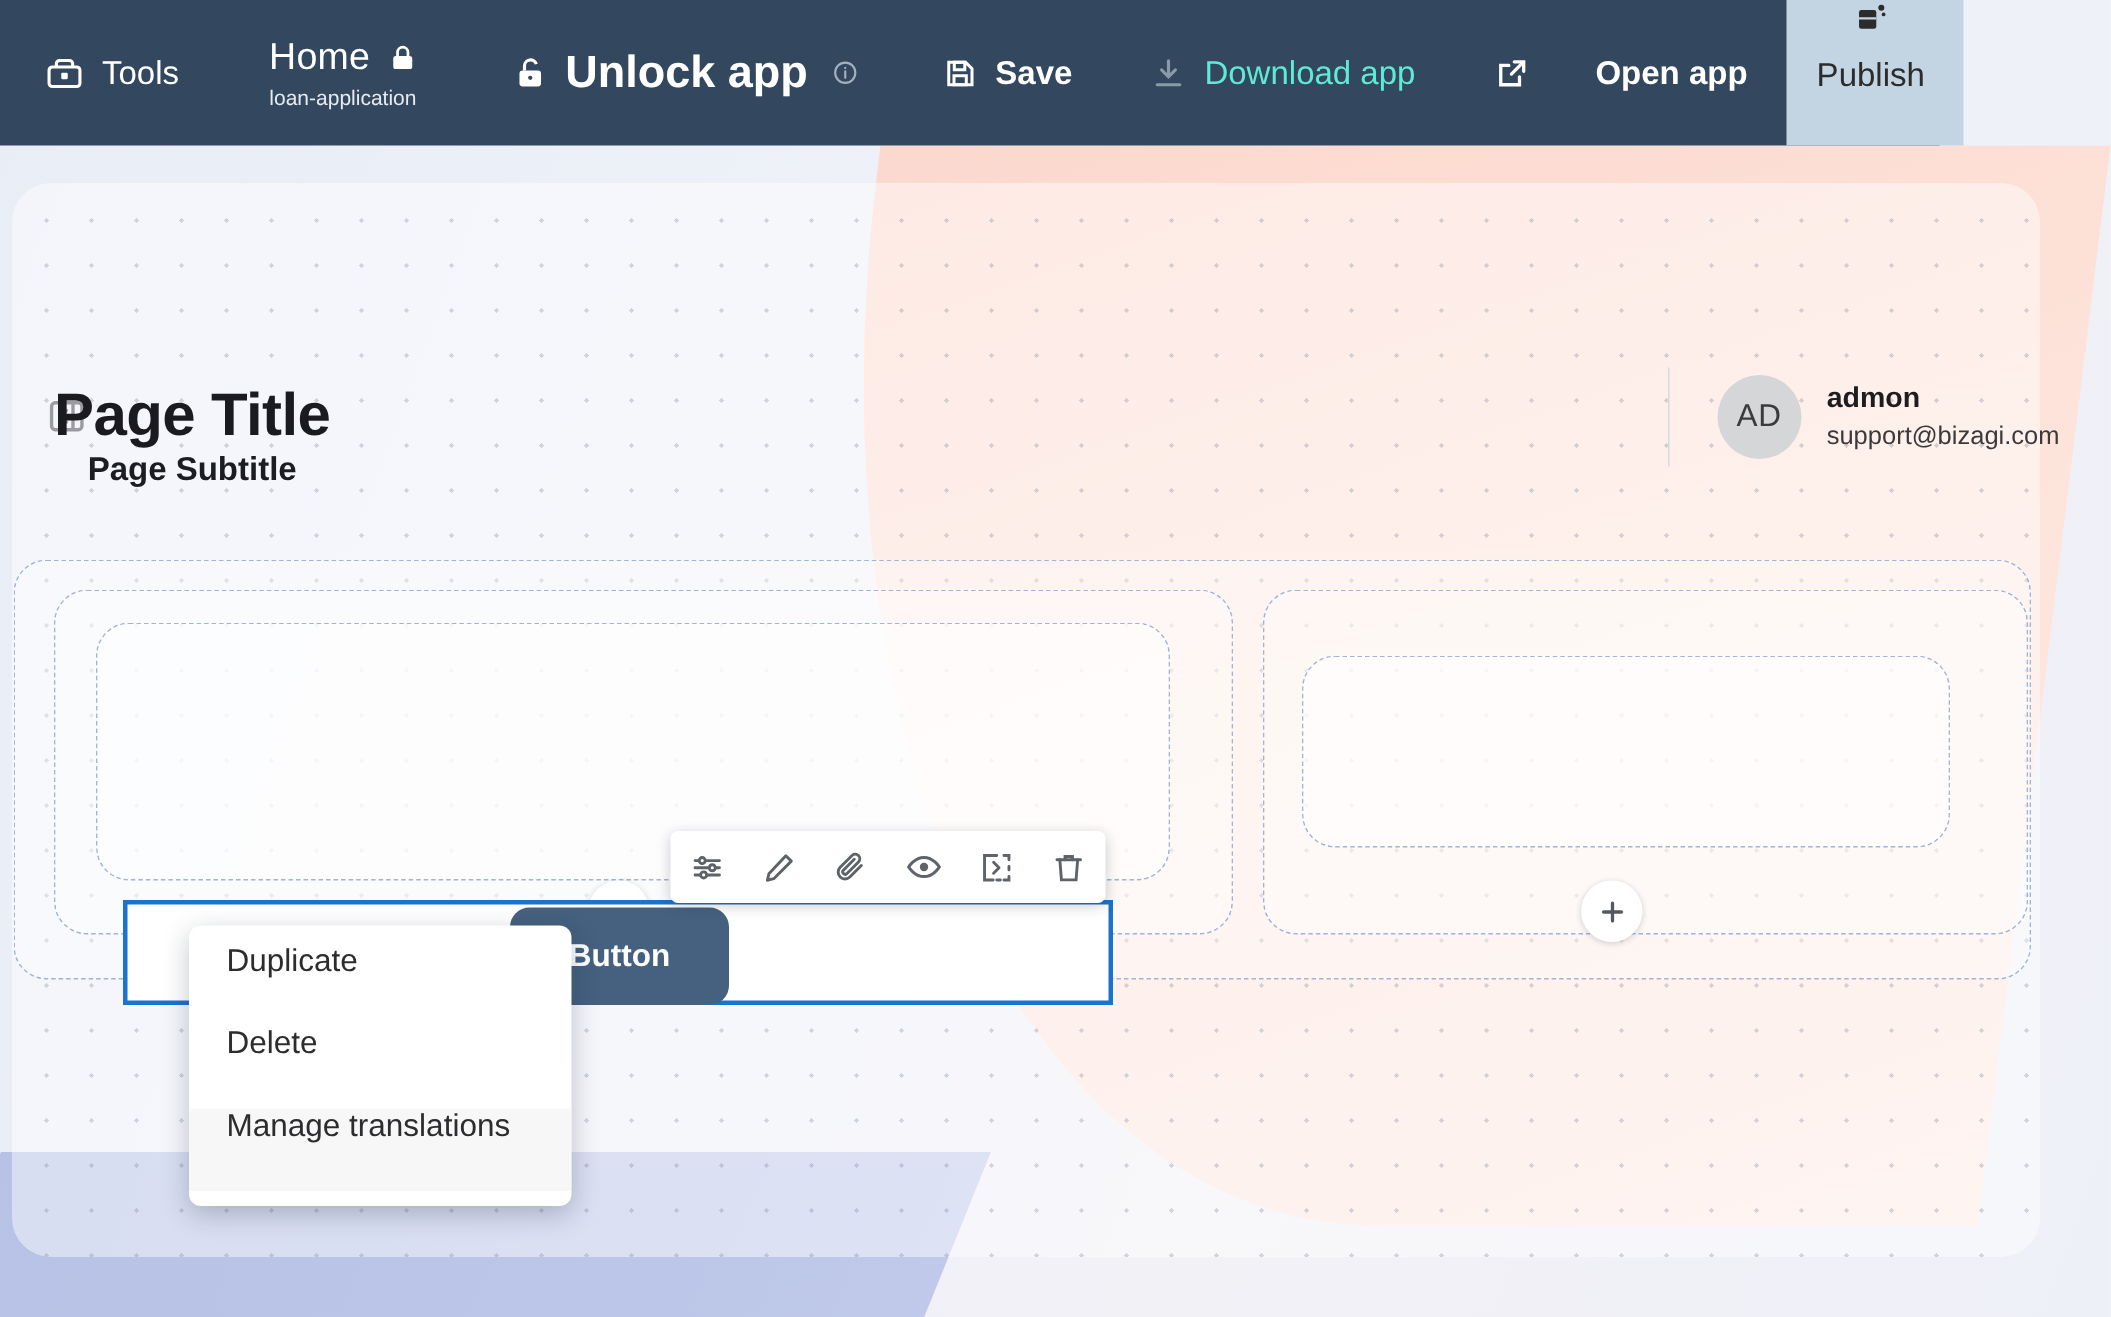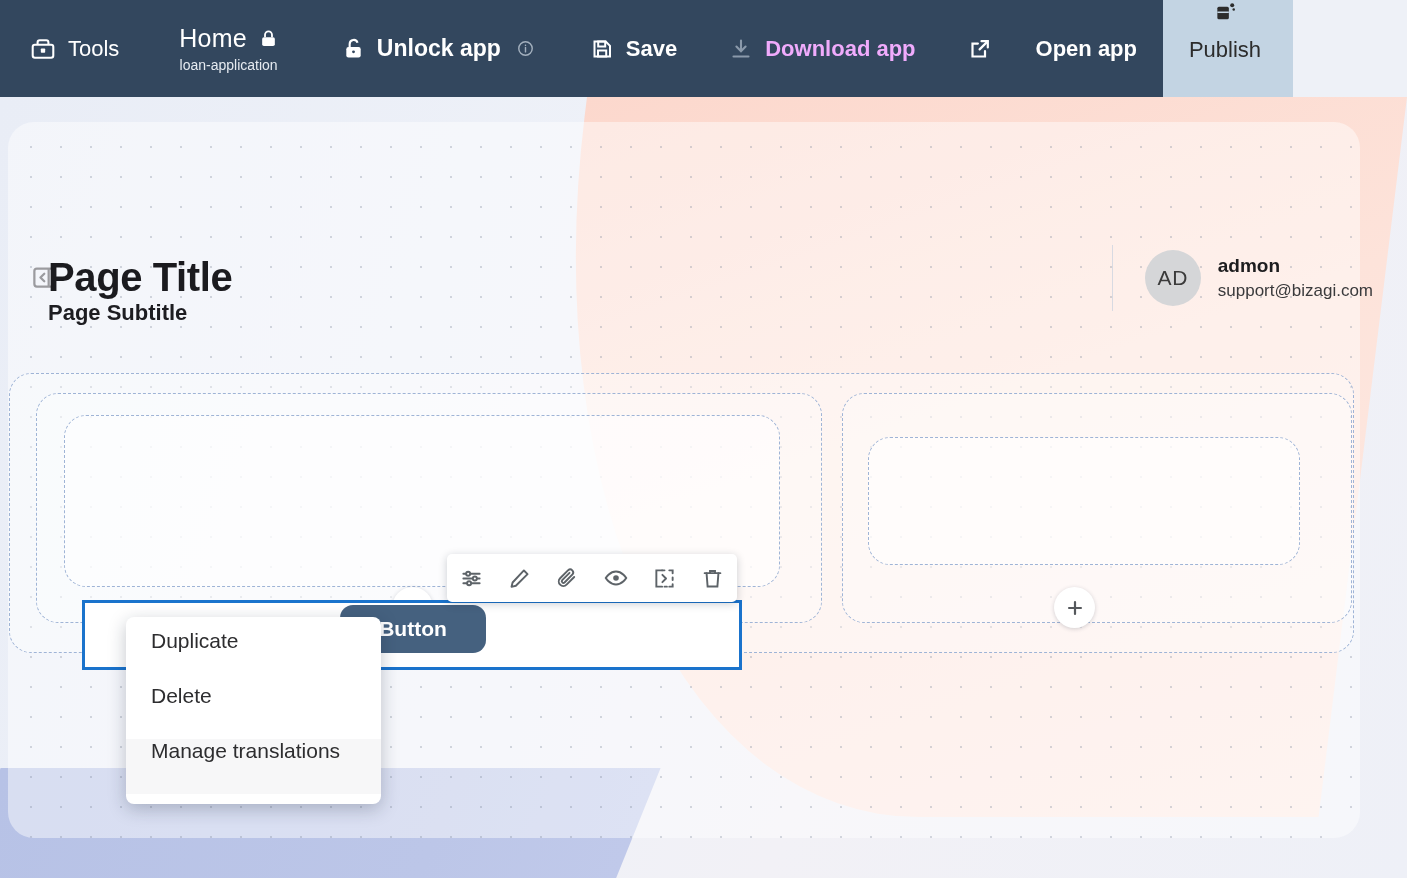--- a/index.html
+++ b/index.html
@@ -21,36 +21,36 @@
   .tb-item {
     display: flex; align-items: center; justify-content: center;
     gap: 12px;
     color: #ffffff;
     font-size: 22px;
     padding: 0 26px;
     cursor: pointer;
     user-select: none;
     white-space: nowrap;
   }
-  .tb-item.disabled { color: #f0abfc; font-weight: bold; }
+  .tb-item.disabled { color: #5eead4; }
   .tb-item .ic { display: flex; align-items: center; }
   .tb-item .ic svg { display: block; }
 
   #tb-tools { width: 152px; justify-content: flex-start; padding-left: 30px; }
 
   #tb-home {
     flex-direction: column; justify-content: center; gap: 0;
     padding: 0 34px; width: 182px;
   }
   #tb-home .home-row { display: flex; align-items: center; gap: 12px; }
   #tb-home .home-title { font-size: 25px; font-weight: 400; letter-spacing: .2px; }
   #tb-home .home-sub { font-size: 14px; color: #e6ebf1; margin-top: 4px; }
 
   #tb-unlock { padding: 0 30px; }
-  #tb-unlock .label { font-weight: 700; font-size: 23px; }
+  #tb-unlock .label { font-weight: 700; font-size: 30px; }
   .info-dot { margin-left: 4px; opacity: .72; display: flex; }
 
   #tb-save .label { font-weight: 700; }
   #tb-open .label { font-weight: 700; margin-left: 32px; }
 
   #tb-publish {
     background: #c3d4e3;
     color: #2c2c2c;
     width: 155px;
     justify-content: flex-start;
@@ -114,21 +114,21 @@
   }
   #avatar {
     width: 56px; height: 56px; border-radius: 50%;
     background: #d5d6d8; color: #3b3b3b;
     display: flex; align-items: center; justify-content: center;
     font-size: 21px; letter-spacing: .6px;
   }
   #profile .pname { font-size: 19px; font-weight: 700; color: #1d1d1f; }
   #profile .pmail { font-size: 17px; color: #3a3a3c; margin-top: 4px; }
 
-  #page-head { position: absolute; left: 48px; top: 158px; z-index: 6; }
+  #page-head { position: absolute; left: 36px; top: 158px; z-index: 6; text-align: center; }
   #page-title { font-size: 40px; font-weight: 800; color: #1b1b1f; letter-spacing: -.4px; }
   #page-sub { font-size: 22px; font-weight: 700; color: #1d1d21; }
 
   
   .dash {
     position: absolute;
     border: 1.4px dashed #9fb4d6;
     border-radius: 22px;
     background: rgba(255,255,255,.33);
   }
@@ -152,21 +152,21 @@
   
   #selection {
     position: absolute;
     left: 82px; top: 503px; width: 660px; height: 70px;
     border: 3px solid #1a73cc;
     background: #ffffff;
     z-index: 9;
   }
   #btn-widget {
     position: absolute; left: 340px; top: 508px;
-    width: 146px; height: 48px;
+    width: 146px; height: 65px;
     background: #45617f; color: #ffffff;
     border-radius: 13px;
     display: flex; align-items: center; justify-content: center;
     font-size: 21px; font-weight: 700;
     z-index: 10; cursor: pointer;
   }
 
   
   #widget-toolbar {
     position: absolute; left: 447px; top: 457px;

